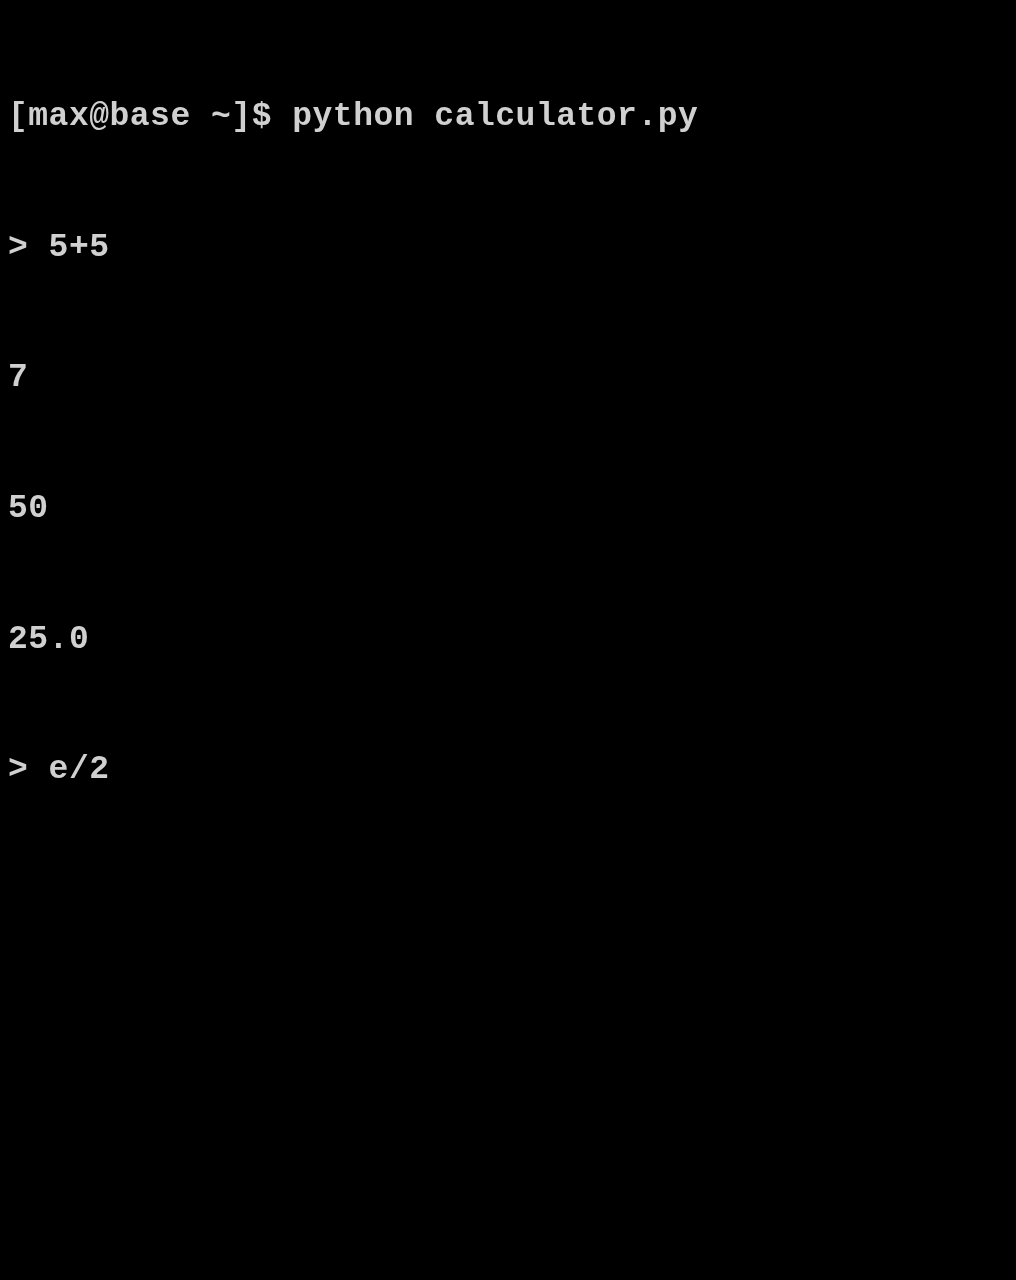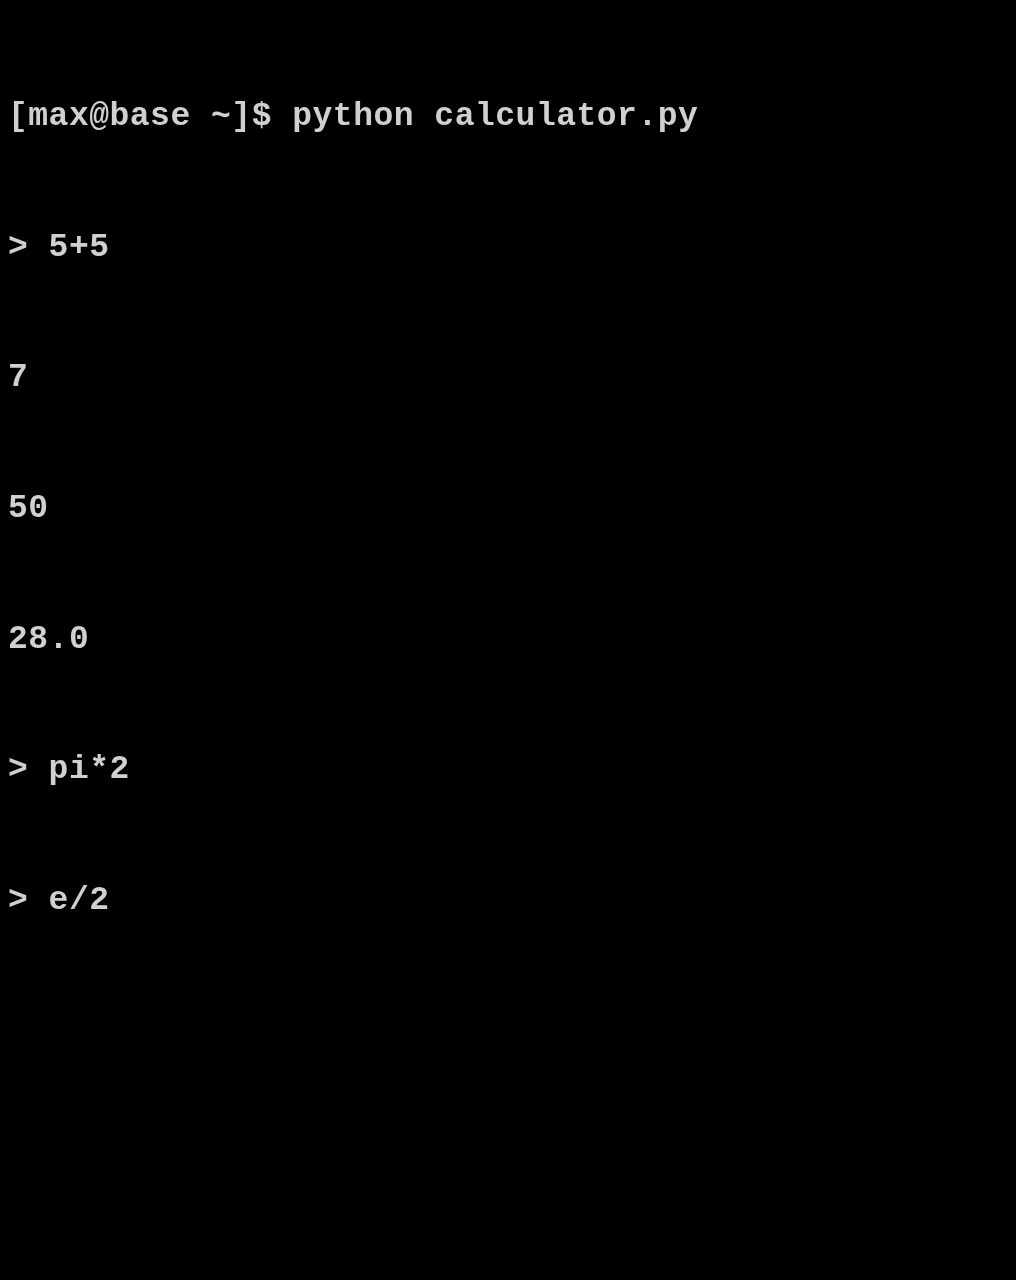--- a/index.html
+++ b/index.html
@@ -32,22 +32,21 @@
     }
   </style>
 </head>
 <body>
 
 <div class="terminal-output">
   <span class="line">[max@base ~]$ python calculator.py</span>
   <span class="line">&gt; 5+5</span>
   <span class="line">7</span>
   <span class="line">50</span>
-  <span class="line">28.0</span>
-  <span class="line">&gt; pi*2</span>
+  <span class="line">25.0</span>
   <span class="line">&gt; e/2</span>
   
   
   
   
   
   
   
   
   

